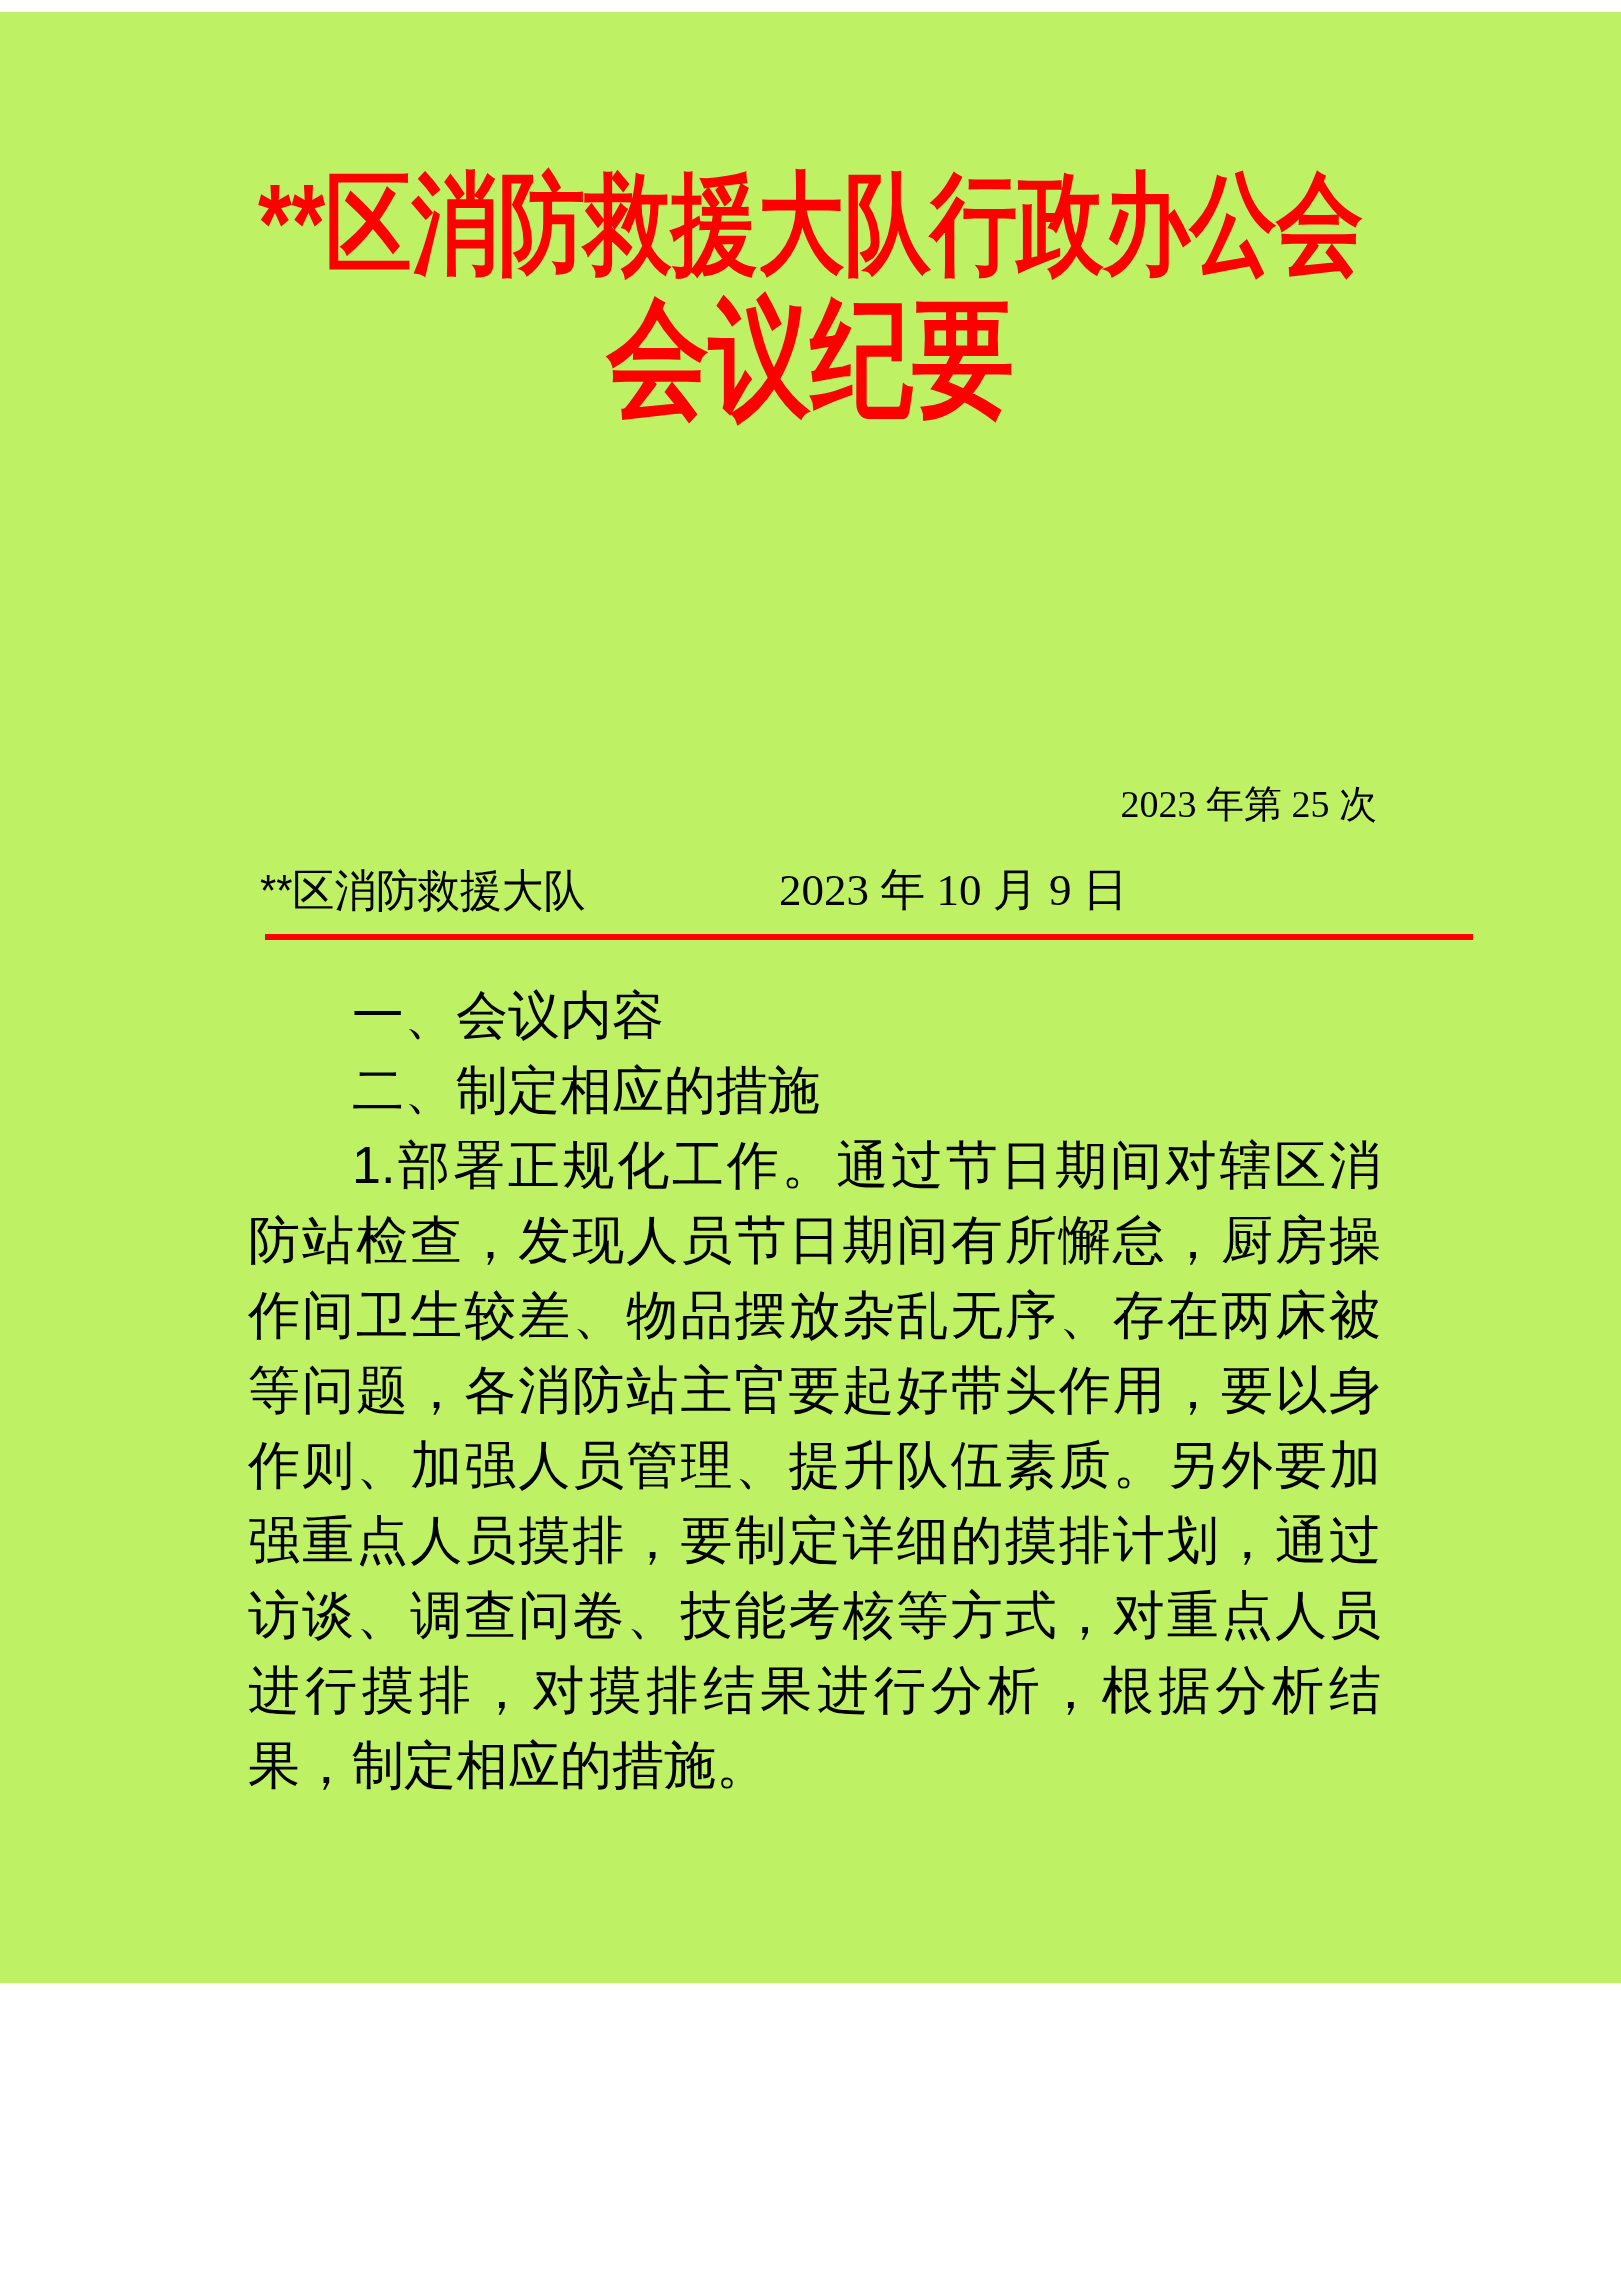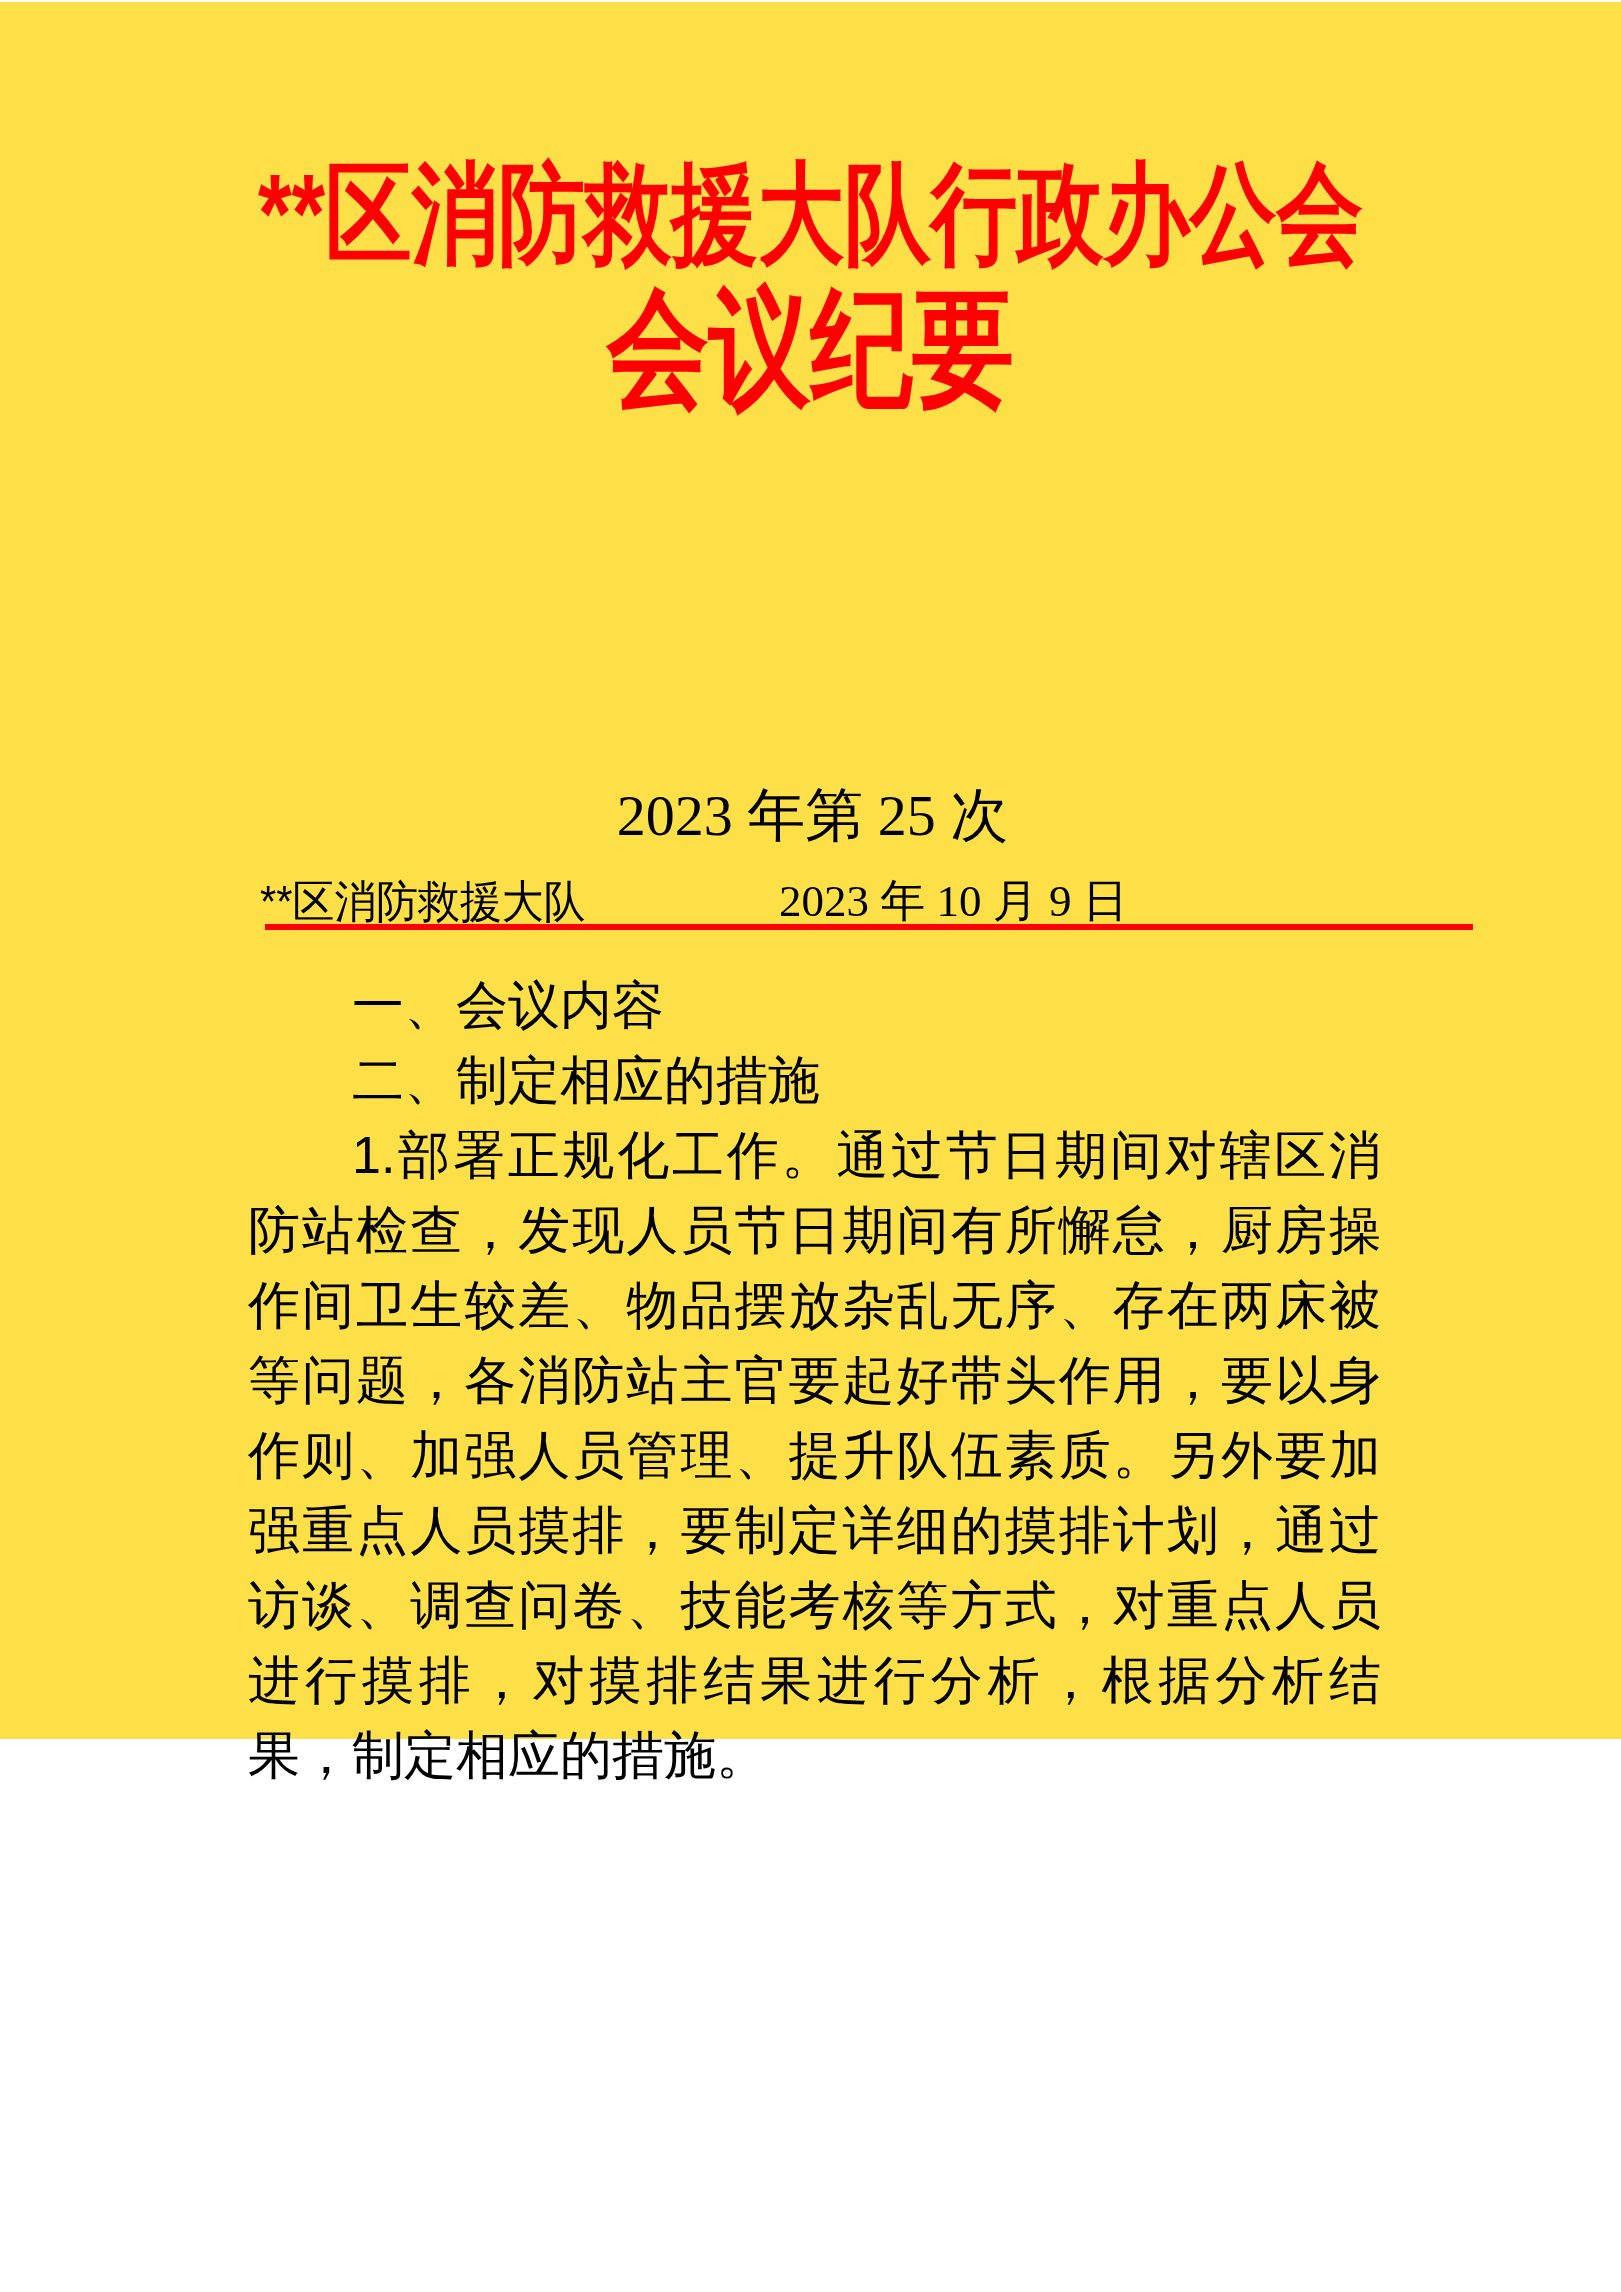--- a/index.html
+++ b/index.html
@@ -15,24 +15,24 @@
     overflow: hidden;
     font-family: "Liberation Serif", "DejaVu Serif", serif;
     color: #000000;
     -webkit-font-smoothing: antialiased;
   }
 
   
   .page {
     position: absolute;
     left: 0;
-    top: 2px;
+    top: 12px;
     width: 1621px;
-    height: 1737px;
-    background: #fde047;
+    height: 1971px;
+    background: #bef264;
   }
 
   
   .title-block {
     position: absolute;
     left: 0;
     top: 147px;
     width: 1621px;
     text-align: center;
   }
@@ -59,26 +59,25 @@
   }
 
   
   .meta-block {
     position: absolute;
     left: 248px;
     top: 761px;
     width: 1129px;
   }
   .meta-issue {
-    text-align: center;
-    font-size: 58px;
+    text-align: right;
+    font-size: 38px;
     line-height: 63px;
     font-family: "Liberation Serif", "DejaVu Serif", serif;
     white-space: nowrap;
-    margin-top: 21px;
   }
   .meta-row {
     position: relative;
     height: 73px;
     margin-top: 17.6px;
   }
   .meta-unit {
     position: absolute;
     left: 11.8px;
     top: 0;

